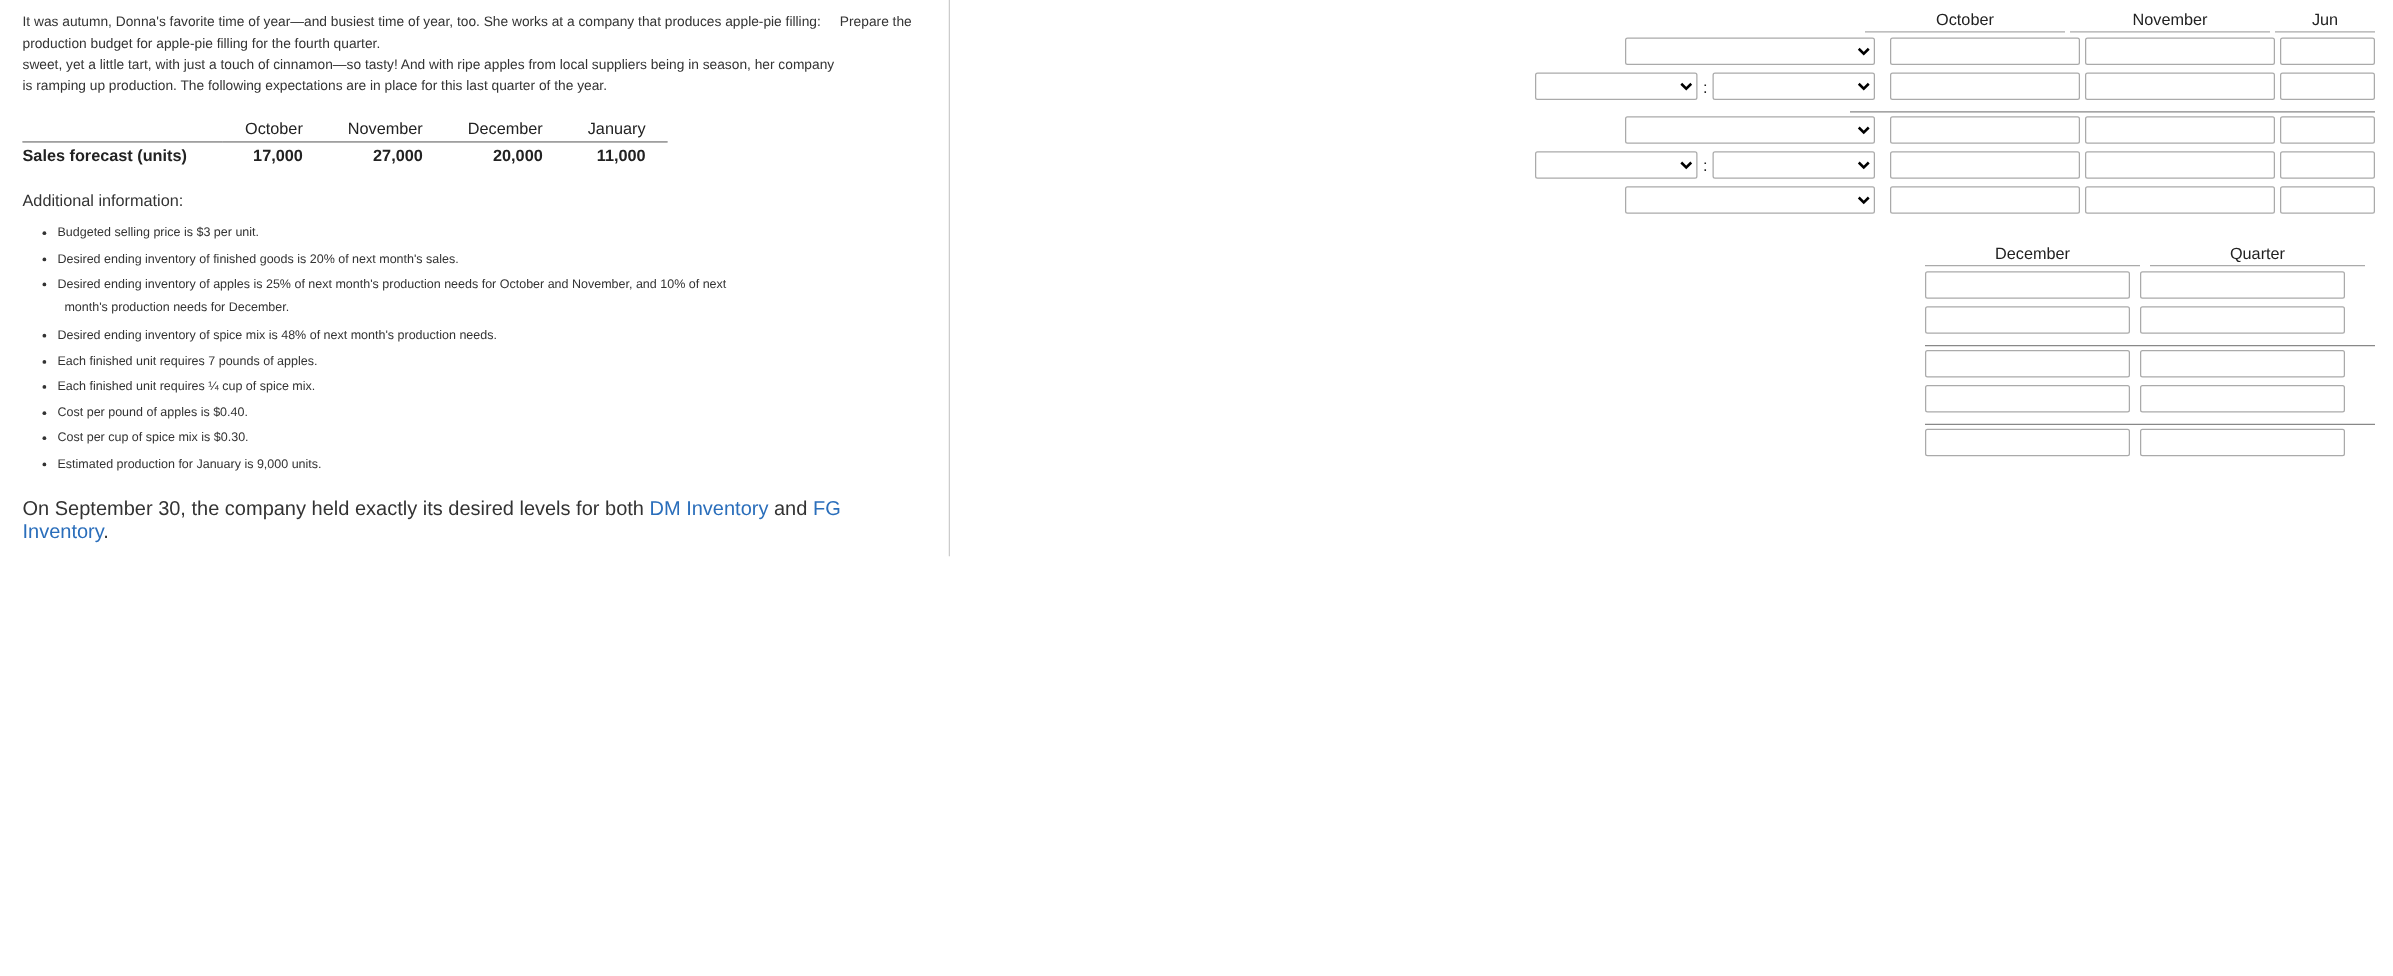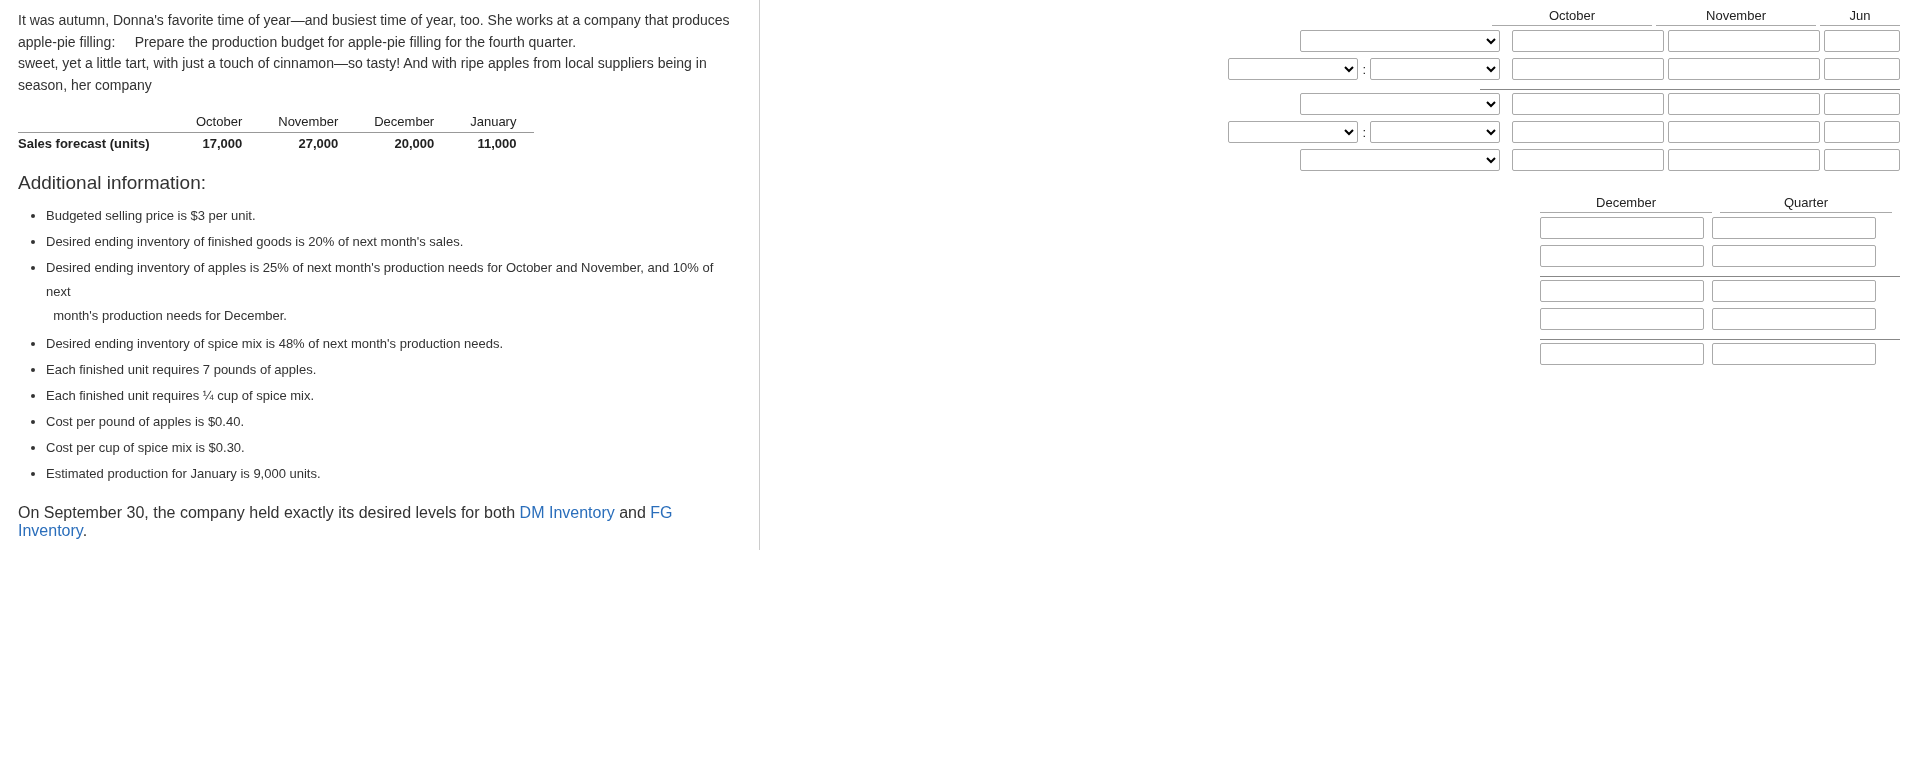--- a/index.html
+++ b/index.html
@@ -20,21 +20,21 @@
 
     
     .left-panel {
       width: 760px;
       min-width: 760px;
       padding: 10px 18px;
       border-right: 1px solid #ccc;
     }
 
     .story-text {
-      font-size: 14px;
+      font-size: 11px;
       line-height: 1.55;
       color: #333;
       margin-bottom: 14px;
     }
 
     .forecast-table {
       border-collapse: collapse;
       margin-bottom: 18px;
       font-size: 13px;
     }
@@ -48,30 +48,30 @@
       padding-left: 0;
       min-width: 160px;
     }
     .forecast-table thead th {
       border-bottom: 1px solid #999;
       font-weight: normal;
       color: #222;
     }
 
     .additional-info-heading {
-      font-size: 19px;
+      font-size: 13px;
       margin-bottom: 10px;
       color: #333;
     }
 
     .bullet-list {
       list-style: disc;
       padding-left: 28px;
       line-height: 1.85;
-      font-size: 13px;
+      font-size: 10px;
       color: #333;
       margin-bottom: 16px;
     }
     .bullet-list li {
       margin-bottom: 2px;
     }
     .bullet-list li.multiline {
       margin-bottom: 4px;
     }
 
@@ -222,20 +222,21 @@
 </head>
 <body>
 
 <div class="main-layout">
 
   <div class="left-panel">
 
     <p class="story-text">
       <span>It was autumn, Donna's favorite time of year—and busiest time of year, too. She works at a company that produces apple-pie filling:</span><span style="color:#2a6ebb;"> &nbsp;&nbsp;&nbsp;&nbsp;</span><span>Prepare the production budget for apple-pie filling for the fourth quarter.</span><br>
       <span>sweet, yet a little tart, with just a touch of cinnamon—so tasty! And with ripe apples from local suppliers being in season, her company</span><br>
+      <span>is ramping up production. The following expectations are in place for this last quarter of the year.</span>
     </p>
 
     <table class="forecast-table">
       <thead>
         <tr>
           <th></th>
           <th>October</th>
           <th>November</th>
           <th>December</th>
           <th>January</th>

